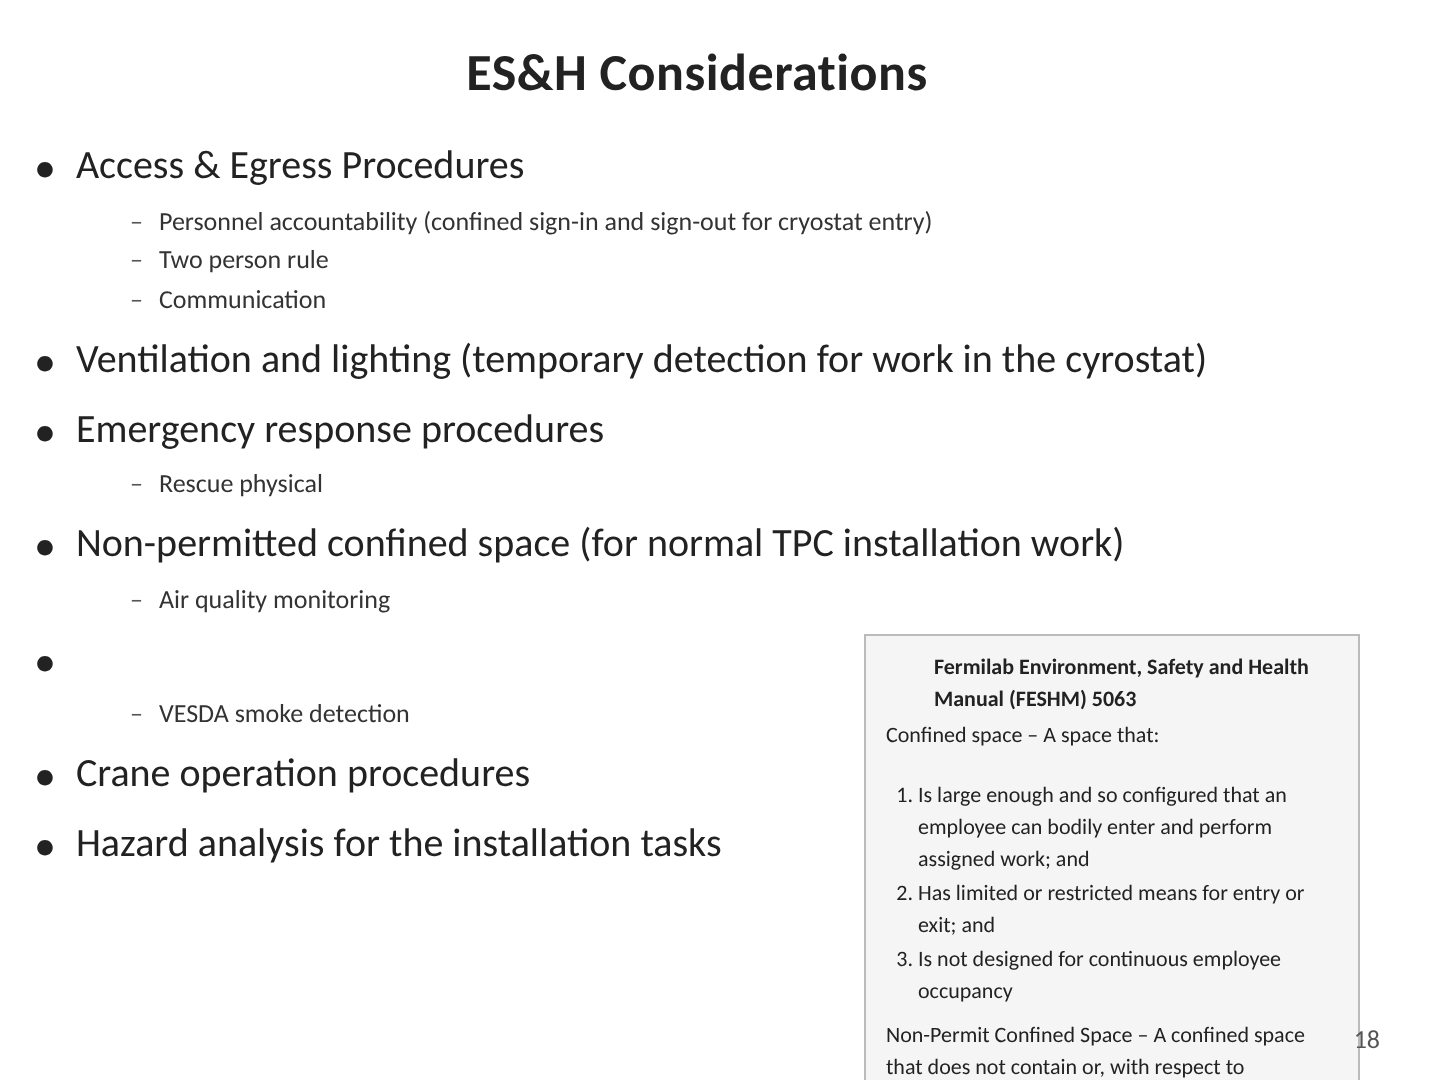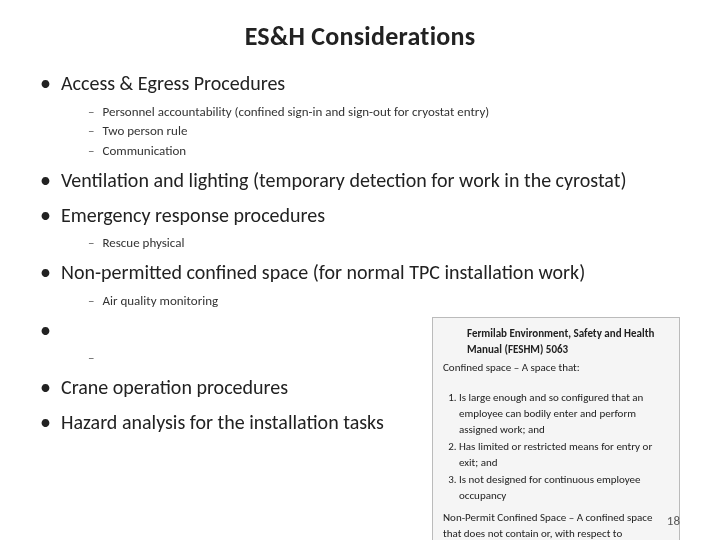--- a/index.html
+++ b/index.html
@@ -9,21 +9,21 @@
       background: #ffffff;
       font-family: 'Calibri', 'Segoe UI', Arial, sans-serif;
       font-size: 14px;
       color: #222;
       overflow: hidden;
       position: relative;
     }
     .slide {
       width: 720px;
       height: 540px;
-      padding: 20px 40px 20px 40px;
+      padding: 20px 40px 20px 17px;
       position: relative;
     }
     .title {
       text-align: center;
       font-size: 26px;
       font-weight: 600;
       color: #222;
       margin-bottom: 18px;
       letter-spacing: 0.01em;
     }
@@ -93,21 +93,21 @@
     }
     .tooltip-box ol li {
       margin-bottom: 1px;
     }
     .tooltip-box .tooltip-para {
       margin-top: 6px;
     }
     .page-num {
       position: absolute;
       bottom: 12px;
-      right: 40px;
+      right: 30px;
       font-size: 13px;
       color: #555;
     }
   </style>
 </head>
 <body>
 
 <div class="slide">
 
   <div class="title">ES&amp;H Considerations</div>
@@ -169,20 +169,21 @@
   <div class="bottom-section">
     <div class="left-col">
 
       <div class="section-gap">
         <div class="bullet-main">
           <span class="dot">•</span>
         </div>
         <div class="sub-list">
           <div class="sub-item">
             <span class="dash">–</span>
+            <span>VESDA smoke detection</span>
           </div>
         </div>
       </div>
 
       <div class="section-gap">
         <div class="bullet-main">
           <span class="dot">•</span>
           <span class="text">Crane operation procedures</span>
         </div>
       </div>

